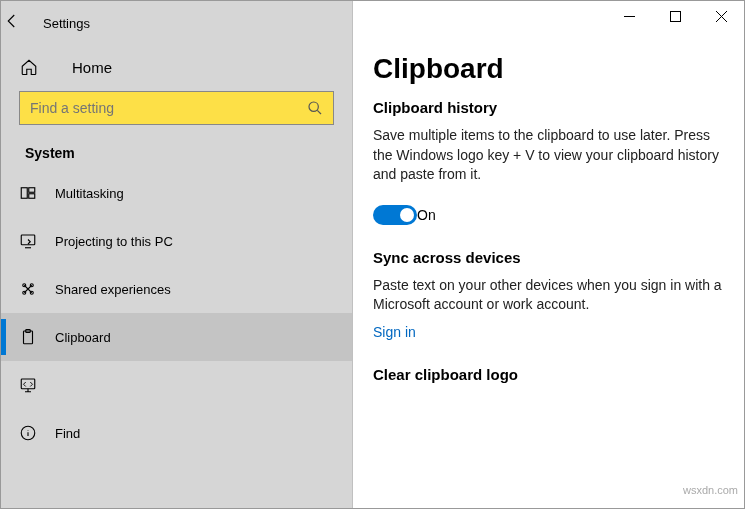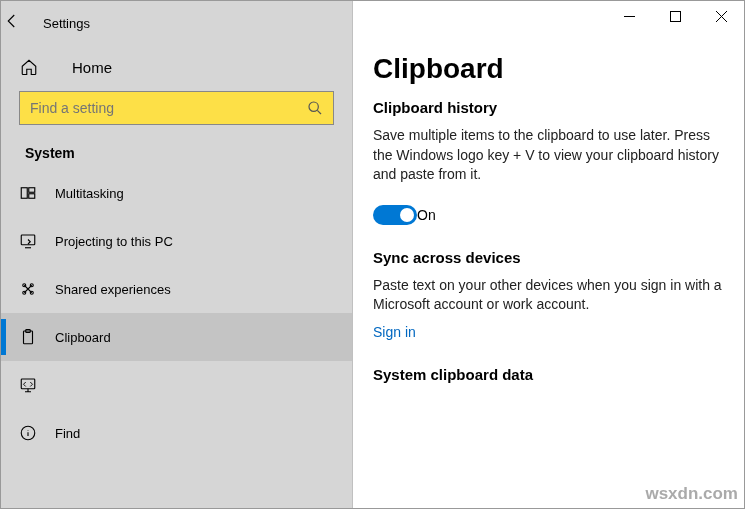--- a/index.html
+++ b/index.html
@@ -168,25 +168,24 @@
     .toggle-label { font-size: 14px; }
     .link {
       color: #0067c0;
       font-size: 14px;
       cursor: pointer;
       margin-bottom: 20px;
       display: inline-block;
     }
     .watermark {
       position: absolute;
-      bottom: 4px;
+      bottom: 12px;
       right: 6px;
-      font-size: 17px;
+      font-size: 11px;
       color: #aaa;
-      font-weight: bold;
     }
   </style>
 </head>
 <body>
 
 <div class="app">
 
   <div class="sidebar">
     <div class="sb-header">
       <span class="back">
@@ -293,20 +292,20 @@
     <div class="desc">Save multiple items to the clipboard to use later. Press the Windows logo key + V to view your clipboard history and paste from it.</div>
     <div class="toggle-row">
       <div class="toggle"></div>
       <span class="toggle-label">On</span>
     </div>
 
     <div class="subhead">Sync across devices</div>
     <div class="desc" style="margin-bottom:8px">Paste text on your other devices when you sign in with a Microsoft account or work account.</div>
     <span class="link">Sign in</span>
 
-    <div class="subhead" style="margin-top:6px">System clipboard data</div>
+    <div class="subhead" style="margin-top:6px">Clear clipboard logo</div>
 
     
     
   </div>
 </div>
 
 <div class="watermark">wsxdn.com</div>
 
 </body></html>

